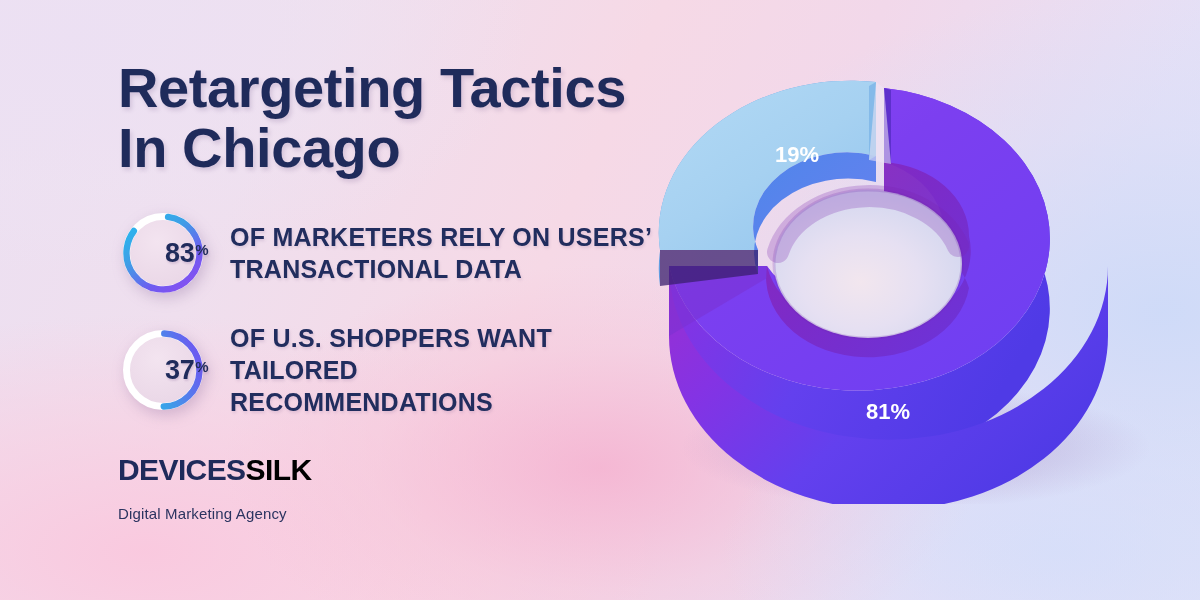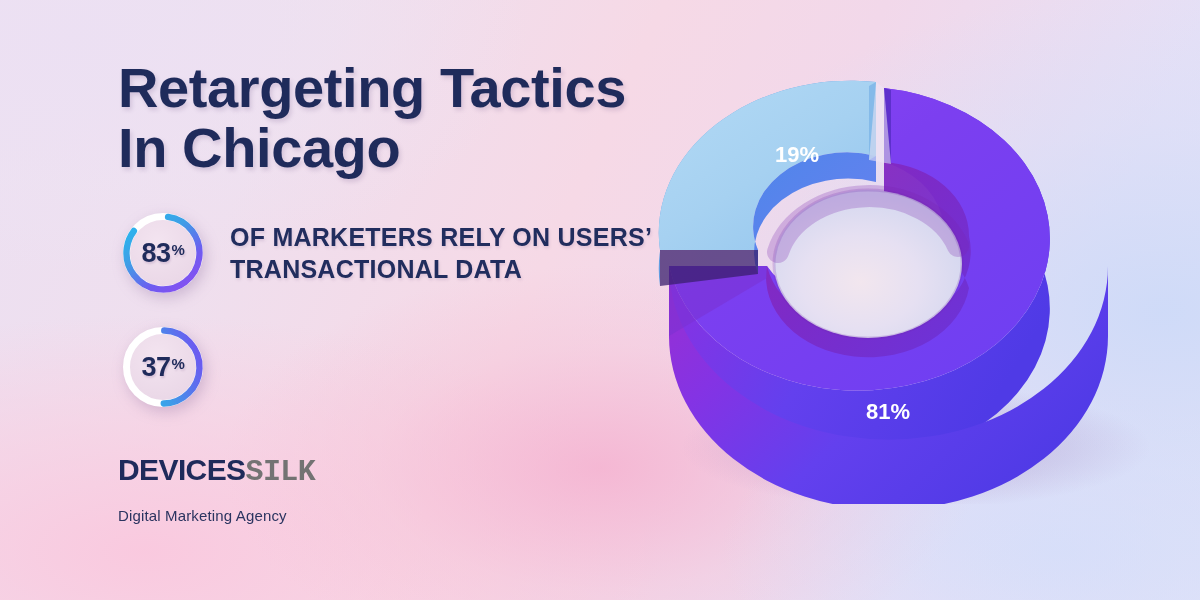--- a/index.html
+++ b/index.html
@@ -70,21 +70,21 @@
   .badge {
     position:relative;
     width:90px; height:90px;
     flex:0 0 90px;
     border-radius:50%;
     filter:drop-shadow(3px 5px 7px rgba(130,95,150,0.30));
   }
   .badge svg { display:block; width:90px; height:90px; }
   .badge-value {
     position:absolute; inset:0;
-    display:flex; align-items:center; justify-content:center;
+    display:flex; align-items:center; justify-content:flex-end;
     color:#1f2b5b;
     font-weight:bold;
     letter-spacing:-0.5px;
     text-shadow:1px 2px 2px rgba(130,95,150,0.22);
   }
   .badge-num { font-size:27px; line-height:1; }
   .badge-pct { font-size:15px; line-height:1; margin-top:-7px; margin-left:1px; }
 
   .stat-text {
     font-size:25px;
@@ -98,21 +98,21 @@
 
   
   #logo-block { position:absolute; left:118px; top:455px; }
   #logo-wordmark {
     font-size:30px;
     font-weight:bold;
     letter-spacing:-0.6px;
     line-height:1;
   }
   #logo-digital { color:#1f2b5b; }
-  #logo-silk { color:#737373;font-family:Liberation Mono, monospace; }
+  #logo-silk { color:#000000; }
   #logo-tagline {
     margin-top:21px;
     font-size:15px;
     color:#2b3460;
     letter-spacing:0.15px;
     line-height:1;
   }
 
   
   #donut-wrap {
@@ -207,20 +207,22 @@
           </defs>
           <circle cx="45" cy="45" r="35.5" fill="url(#badgeFill1)"></circle>
           <circle cx="45" cy="45" r="36.5" fill="none" stroke="#ffffff" stroke-width="7"></circle>
           <circle cx="45" cy="45" r="36.5" fill="none" stroke="url(#ringGrad1)" stroke-width="6.4" stroke-linecap="round" stroke-dasharray="112.4 229.3" transform="rotate(-88 45 45)"></circle>
         </svg>
         <div class="badge-value">
           <span class="badge-num">37</span>
           <span class="badge-pct">%</span>
         </div>
       </div>
+      <div class="stat-text">OF U.S. SHOPPERS WANT TAILORED
+RECOMMENDATIONS</div>
     </div>
   </div>
 
   <div id="logo-block">
     <div id="logo-wordmark">
       <span id="logo-digital">DEVICES</span><span id="logo-silk">SILK</span>
     </div>
     <div id="logo-tagline">Digital Marketing Agency</div>
   </div>
 

